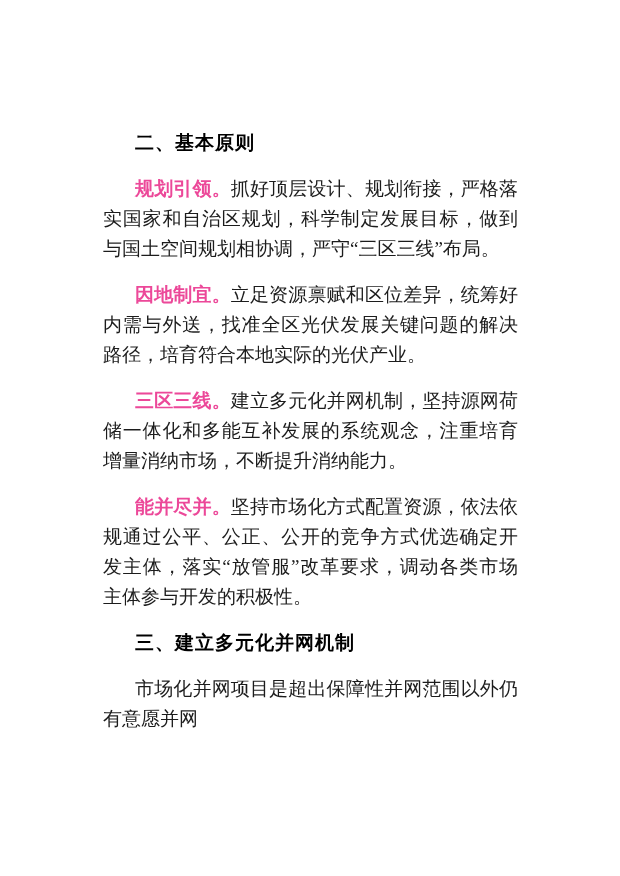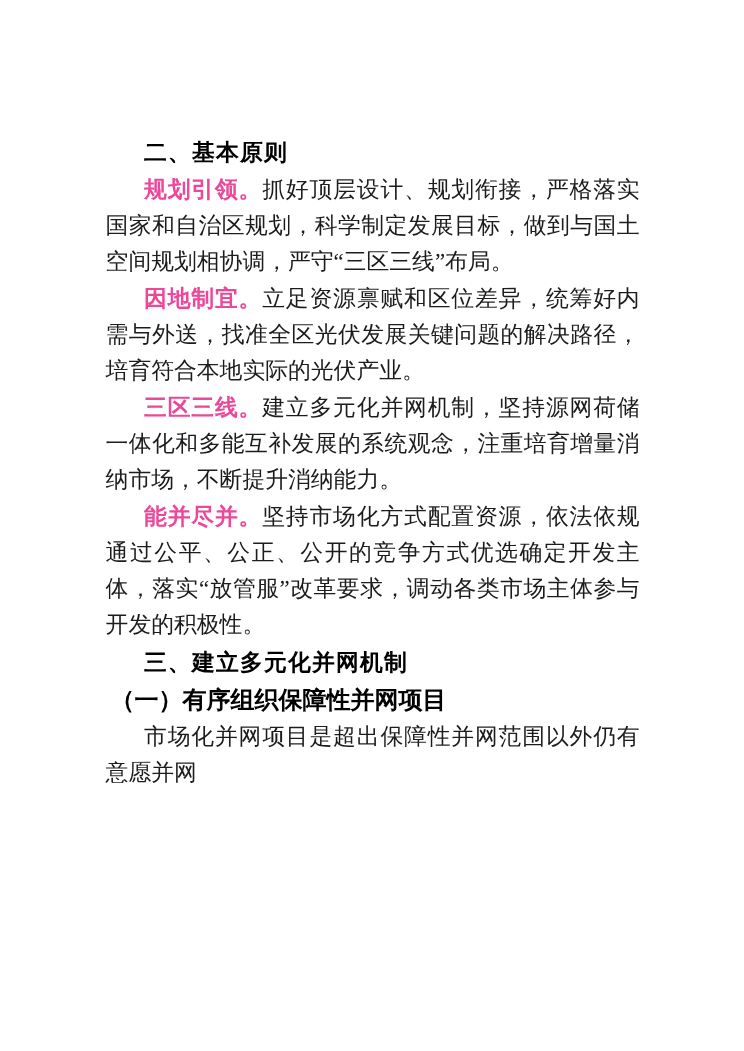--- a/index.html
+++ b/index.html
@@ -22,21 +22,21 @@
   }
   .doc {
     font-family: "Liberation Serif", "DejaVu Serif", serif;
     font-size: 19px;
     line-height: 30px;
     color: #1c1c1c;
     text-align: justify;
     text-align-last: left;
   }
   .doc p {
-    margin: 1px;
+    margin: 16px;
     padding: 0;
   }
   .para {
     text-indent: 32px;
   }
   .heading {
     font-family: "Liberation Sans", "DejaVu Sans", sans-serif;
     font-weight: bold;
     color: #000000;
     text-indent: 32px;
@@ -67,20 +67,19 @@
 
     <p class="para"><span class="lead">因地制宜。</span><span>立足资源禀赋和区位差异，统筹好内需与外送，找准全区光伏发展关键问题的解决路径，培育符合本地实际的光伏产业。</span></p>
 
     <p class="para"><span class="lead">三区三线。</span><span>建立多元化并网机制，坚持源网荷储一体化和多能互补发展的系统观念，注重培育增量消纳市场，不断提升消纳能力。</span></p>
 
     <p class="para"><span class="lead">能并尽并。</span><span>坚持市场化方式配置资源，依法依规通过公平、公正、公开的竞争方式优选确定开发主体，落实“放管服”改革要求，调动各类市场主体参与开发的积极性。</span></p>
 
     <p class="heading">三、建立多元化并网机制</p>
 
 
-    <p class="subheading">（一）有序组织保障性并网项目</p>
 
 
 
     <p class="para"><span>市场化并网项目是超出保障性并网范围以外仍有意愿并网</span></p>
 
   </div>
 </div>
 
 </body></html>

